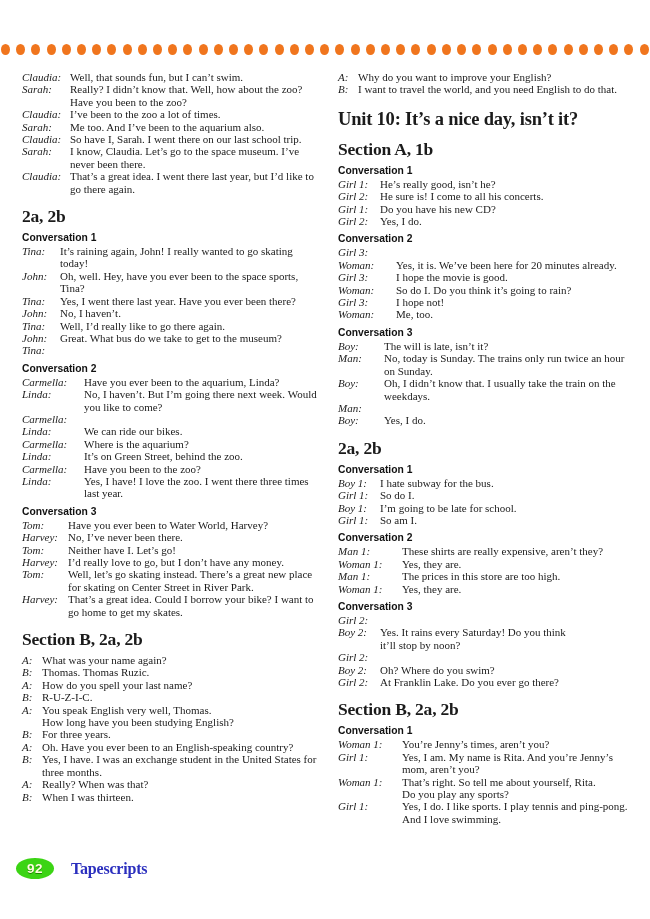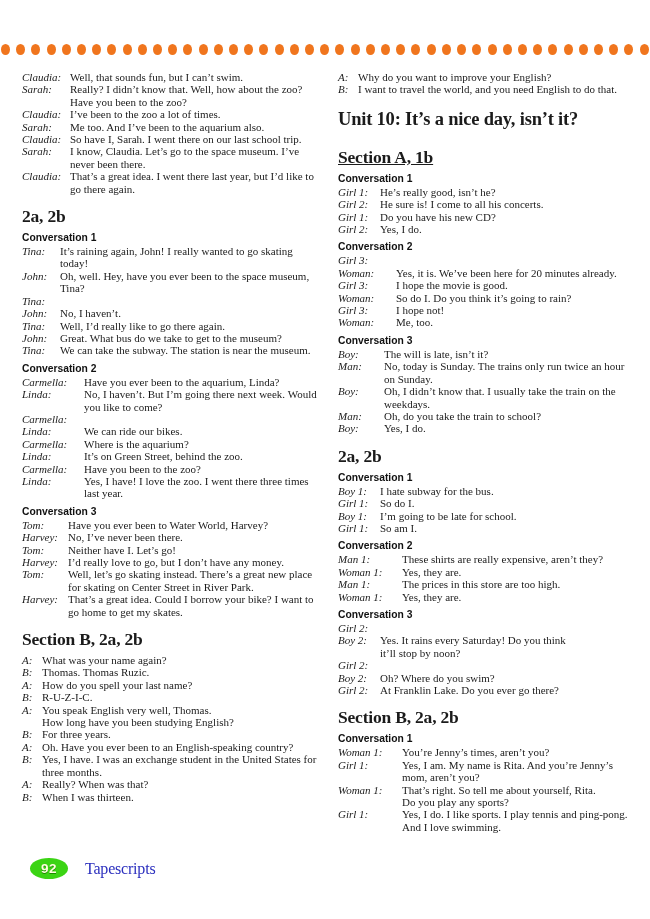--- a/index.html
+++ b/index.html
@@ -14,44 +14,44 @@
   .dot{width:9px;height:11px;border-radius:50%;background:var(--dot-color,#f0751d);}
 
   
   .columns{position:absolute;top:71px;left:22px;display:flex;gap:20px;}
   .col{font-size:11px;line-height:12.4px;}
   .col-left{width:296px;}
   .col-right{width:292px;}
 
   .h-unit{font-size:18.5px;line-height:21px;font-weight:bold;margin:13px 0 3px;letter-spacing:-0.2px;}
   .h-section{font-size:17.5px;line-height:20px;font-weight:bold;margin:11px 0 5px;letter-spacing:-0.2px;}
-  .h-unit + .h-section{margin-top:17px;text-decoration:underline;}
+  .h-unit + .h-section{margin-top:9px;}
   .col > .h-section:first-child, .col > .h-unit:first-child{margin-top:0;}
 
   .convlabel{
     font-family:"Liberation Sans", sans-serif;font-weight:bold;
     font-size:10.3px;line-height:12px;margin:6px 0 1px;color:#111;
   }
 
   .dialogue{margin:0 0 2px;}
   .turn{display:flex;align-items:flex-start;}
   .speaker{font-style:italic;flex:0 0 auto;}
   .text{flex:1 1 auto;white-space:pre-line;}
 
   
-  .footer{position:absolute;left:30px;top:858px;display:flex;align-items:center;gap:17px;}
+  .footer{position:absolute;left:16px;top:858px;display:flex;align-items:center;gap:17px;}
   .pagenum{
     background:var(--oval-color,#3bd414);
     color:#fffde0;font-family:"Liberation Sans", sans-serif;font-weight:bold;
     font-size:13.5px;width:38px;height:21px;border-radius:50%;
     display:flex;align-items:center;justify-content:center;
     text-shadow:0 1px 0 #1d8a00;letter-spacing:0.5px;
   }
   .footer-label{
-    color:var(--footer-color,#2b2fbe);font-weight:normal;font-size:16px;
+    color:var(--footer-color,#2b2fbe);font-weight:bold;font-size:16px;
     font-family:"Liberation Serif", serif;letter-spacing:-0.2px;
   }
 </style>
 </head>
 <body>
 
 <div class="page">
 
   <div class="dots" id="dots">
       <span class="dot"></span>
@@ -133,40 +133,40 @@
         </div>
         <div class="h-section">2a, 2b</div>
         <div class="convlabel">Conversation 1</div>
         <div class="dialogue">
           <div class="turn">
             <span class="speaker" style="width: 38px;">Tina:</span>
             <span class="text">It’s raining again, John!  I really wanted to go skating today!</span>
           </div>
           <div class="turn">
             <span class="speaker" style="width: 38px;">John:</span>
-            <span class="text">Oh, well.  Hey, have you ever been to the space museum, Tina?</span>
+            <span class="text">Oh, well.  Hey, have you ever been to the space sports, Tina?</span>
           </div>
           <div class="turn">
             <span class="speaker" style="width: 38px;">Tina:</span>
+            <span class="text">Yes, I went there last year.  Have you ever been there?</span>
           </div>
           <div class="turn">
             <span class="speaker" style="width: 38px;">John:</span>
             <span class="text">No, I haven’t.</span>
           </div>
           <div class="turn">
             <span class="speaker" style="width: 38px;">Tina:</span>
             <span class="text">Well, I’d really like to go there again.</span>
           </div>
           <div class="turn">
             <span class="speaker" style="width: 38px;">John:</span>
             <span class="text">Great.  What bus do we take to get to the museum?</span>
           </div>
           <div class="turn">
             <span class="speaker" style="width: 38px;">Tina:</span>
-            <span class="text">We can take the subway.  The station is near the museum.</span>
           </div>
         </div>
         <div class="convlabel">Conversation 2</div>
         <div class="dialogue">
           <div class="turn">
             <span class="speaker" style="width: 62px;">Carmella:</span>
             <span class="text">Have you ever been to the aquarium, Linda?</span>
           </div>
           <div class="turn">
             <span class="speaker" style="width: 62px;">Linda:</span>
@@ -335,21 +335,20 @@
           <div class="turn">
             <span class="speaker" style="width: 46px;">Man:</span>
             <span class="text">No, today is Sunday. The trains only run twice an hour on Sunday.</span>
           </div>
           <div class="turn">
             <span class="speaker" style="width: 46px;">Boy:</span>
             <span class="text">Oh, I didn’t know that.  I usually take the train on the weekdays.</span>
           </div>
           <div class="turn">
             <span class="speaker" style="width: 46px;">Man:</span>
-            <span class="text">Oh, do you take the train to school?</span>
           </div>
           <div class="turn">
             <span class="speaker" style="width: 46px;">Boy:</span>
             <span class="text">Yes, I do.</span>
           </div>
         </div>
         <div class="h-section">2a, 2b</div>
         <div class="convlabel">Conversation 1</div>
         <div class="dialogue">
           <div class="turn">

